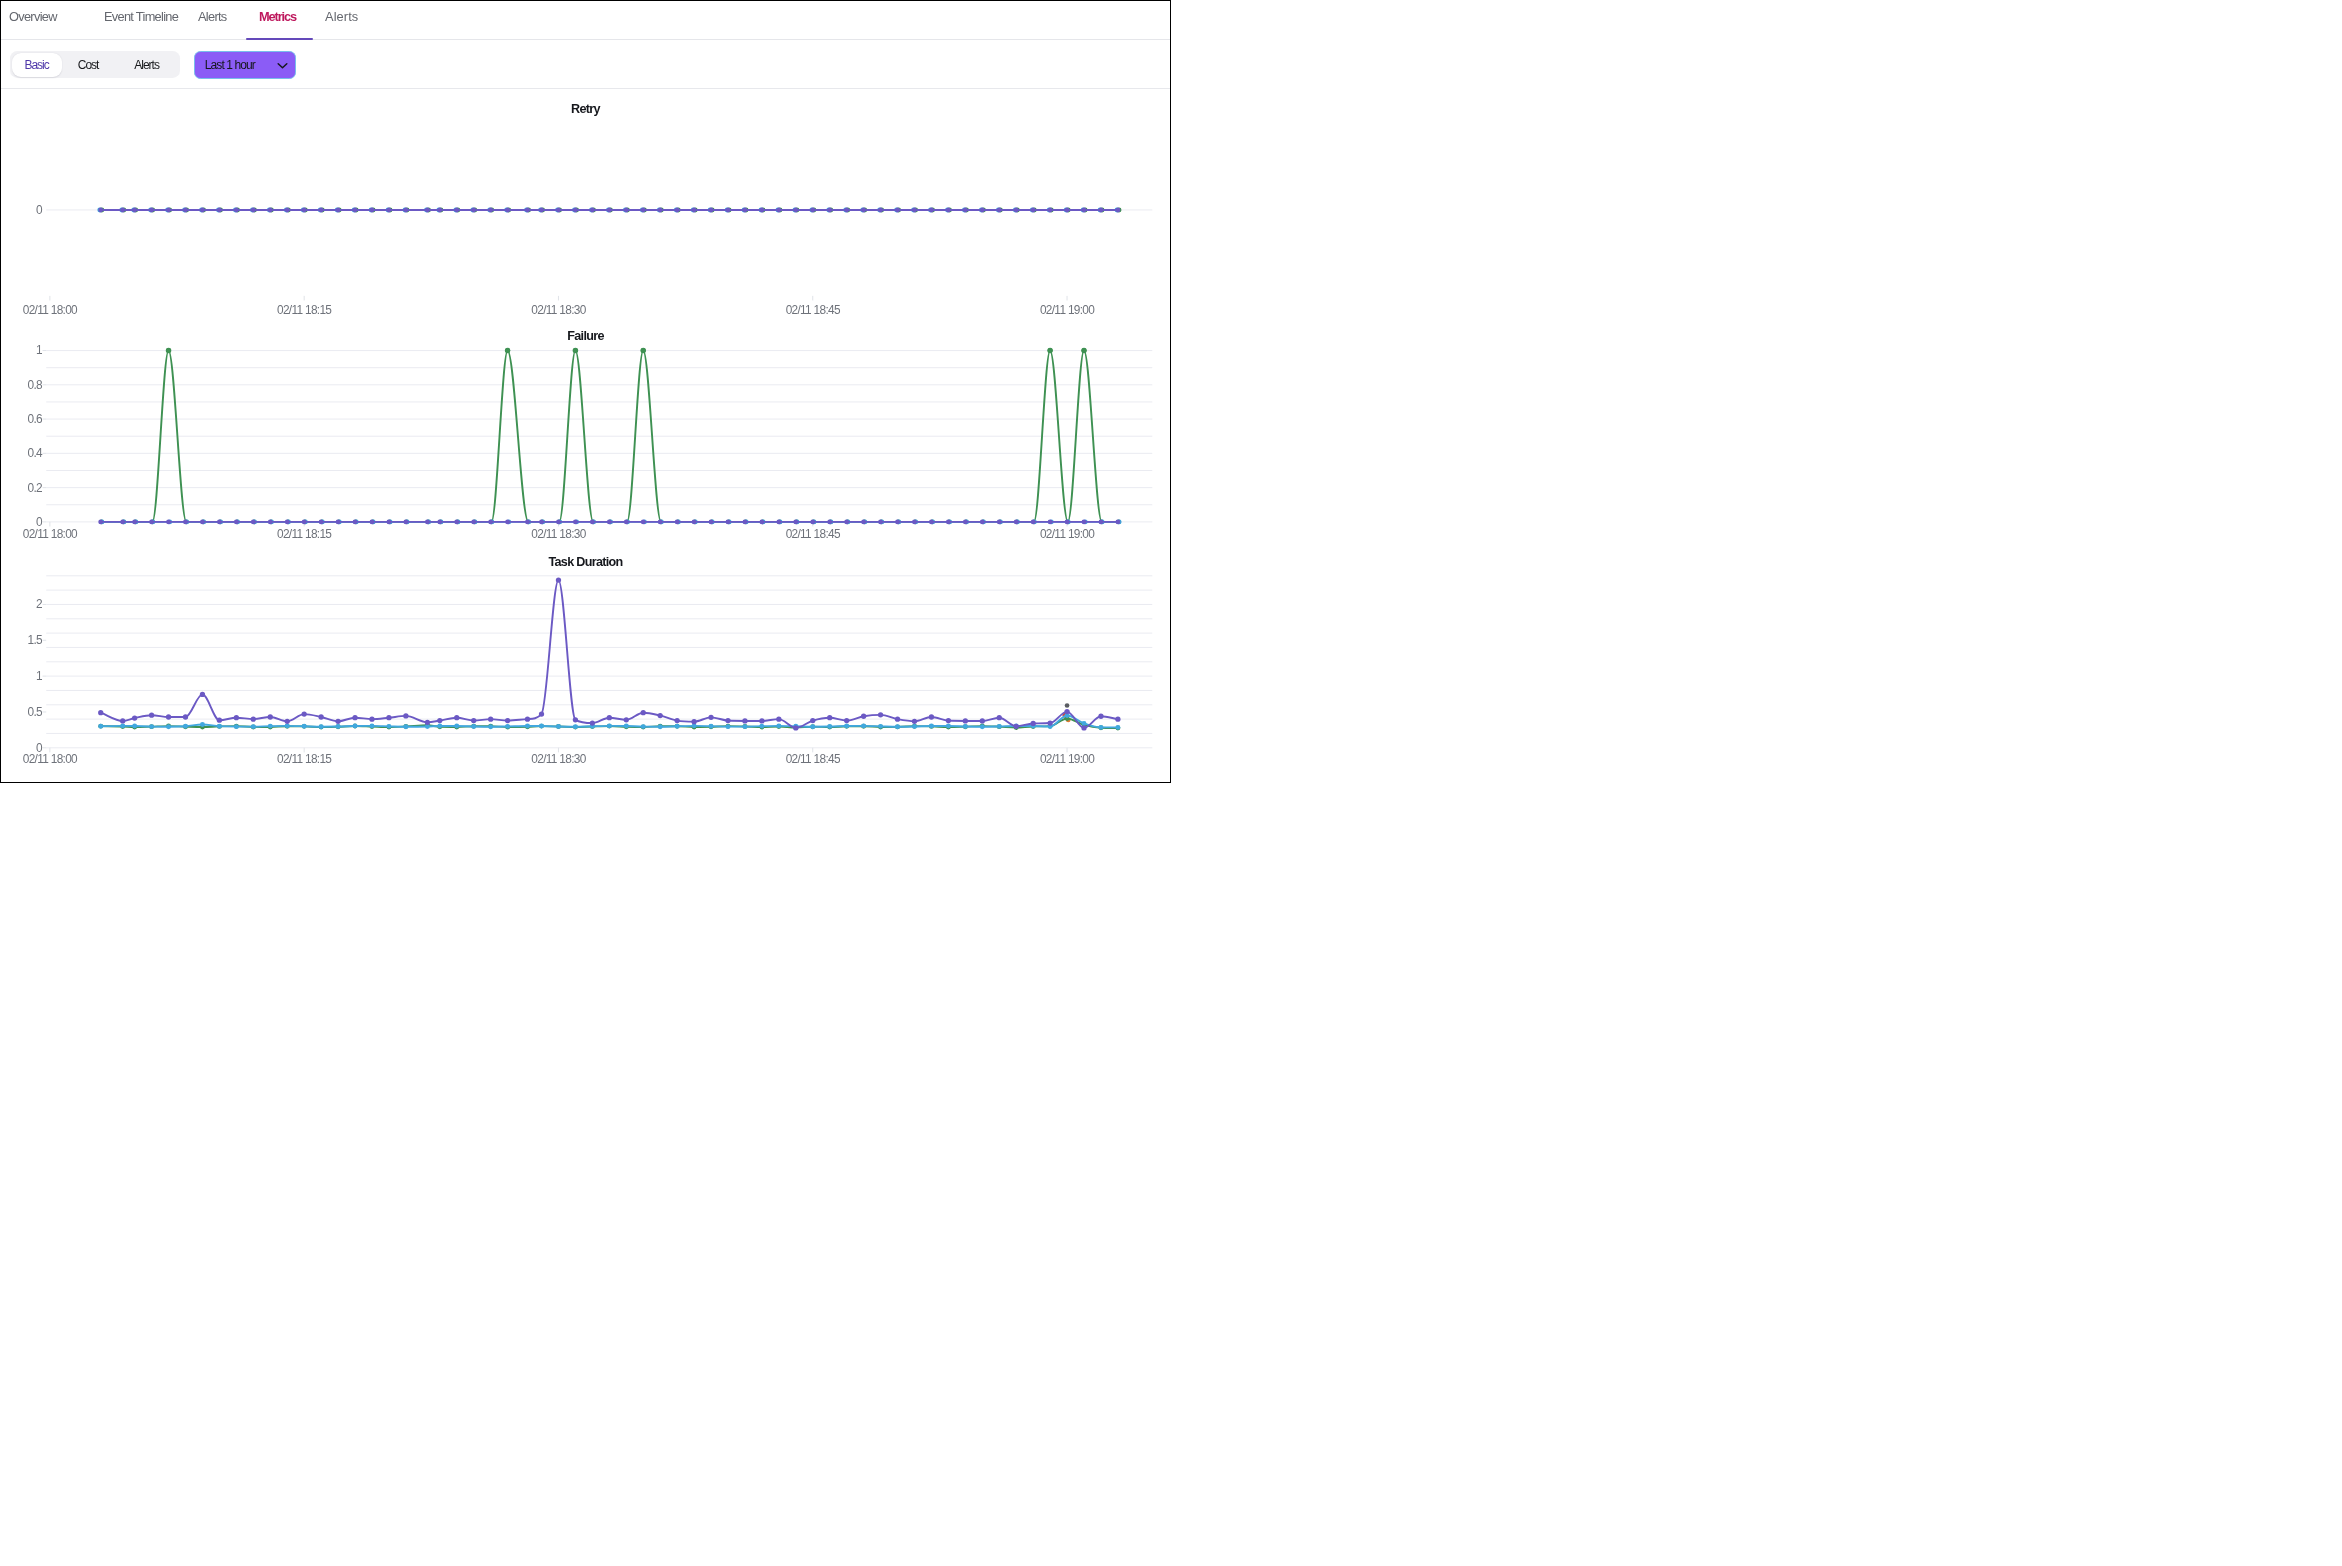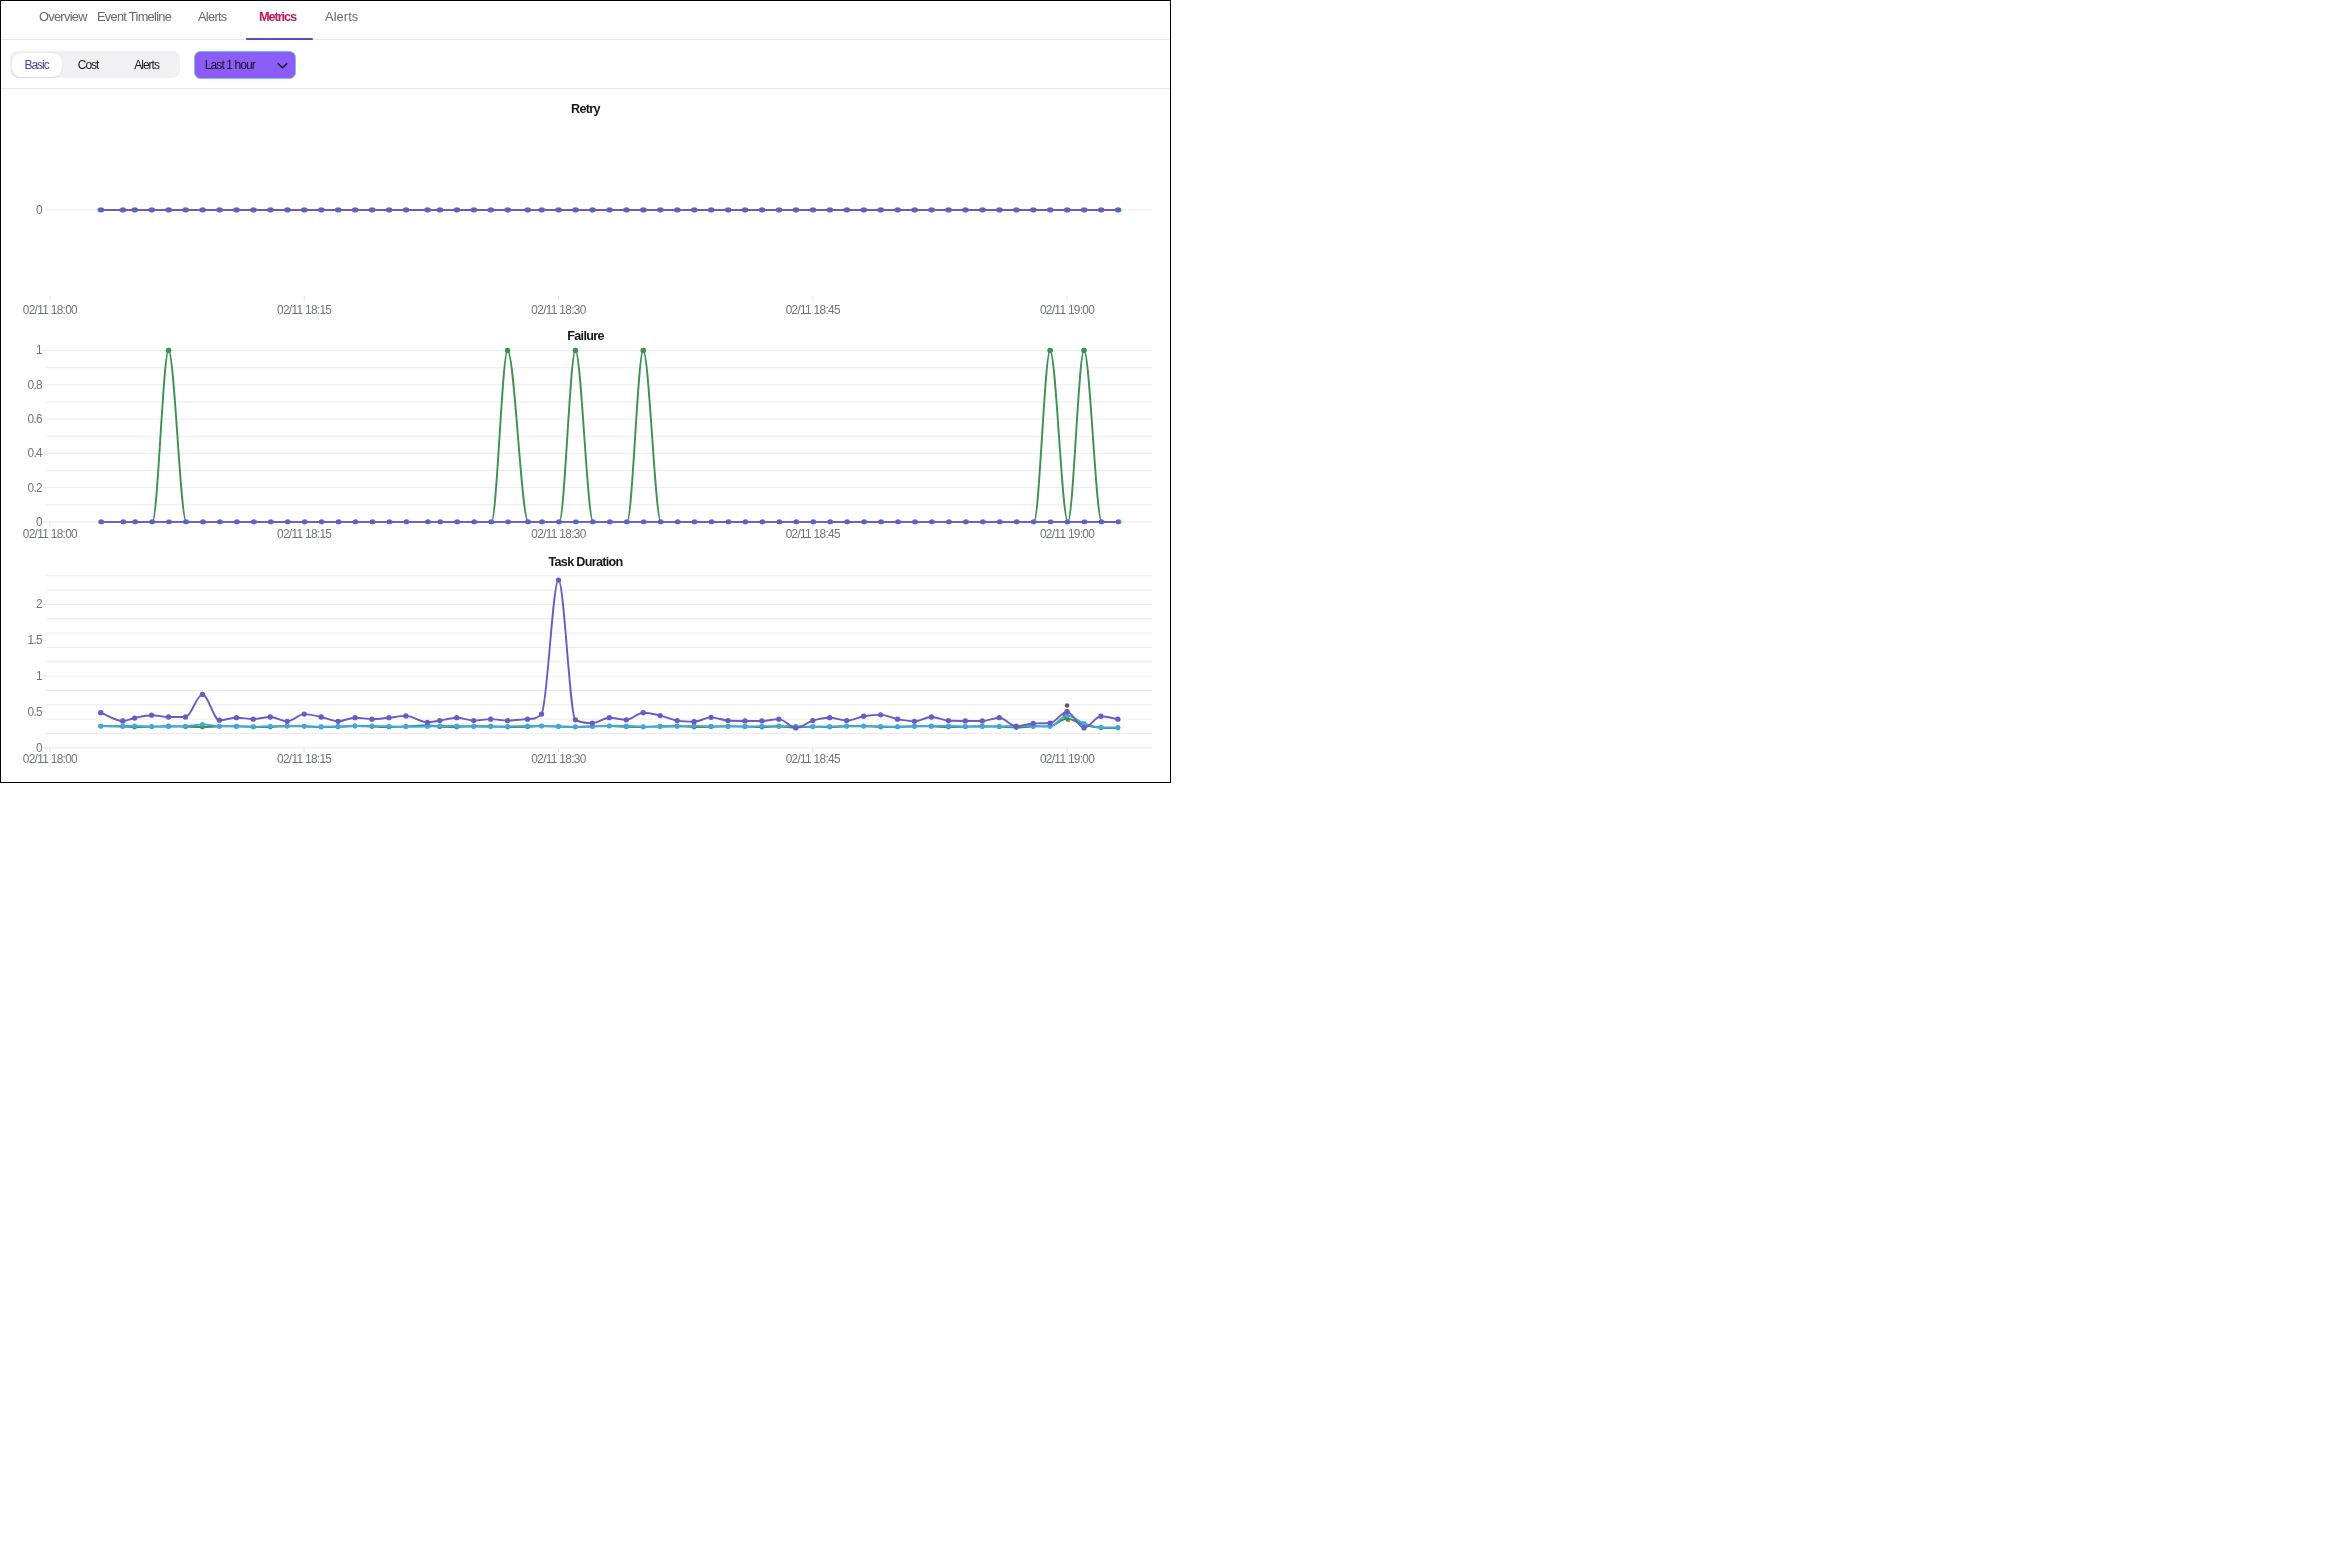--- a/index.html
+++ b/index.html
@@ -25,22 +25,22 @@
 .dd svg { position:absolute; right:7.5px; top:8.4px; }
 .hdiv { position:absolute; left:0; top:88px; width:1171px; height:0.9px; background:#E7E8EC; }
 .chart { position:absolute; left:0; }
 .ttl { font-size:13.8px; font-weight:bold; letter-spacing:-0.75px; fill:#16181D;
   font-family:"Liberation Sans", sans-serif; }
 .axl { font-size:13px; letter-spacing:-0.75px; fill:#6E727A;
   font-family:"Liberation Sans", sans-serif; }
 </style>
 </head>
 <body>
-<span class="tb" style="left:39px;letter-spacing:-0.7px">Overview</span>
-<span class="tb" style="left:97px;letter-spacing:-0.7px">Event Timeline</span>
+<span class="tb" style="left:9px;letter-spacing:-0.7px">Overview</span>
+<span class="tb" style="left:104px;letter-spacing:-0.7px">Event Timeline</span>
 <span class="tb" style="left:198px;letter-spacing:-0.7px">Alerts</span>
 <span class="tb act" style="left:259px;letter-spacing:-1.1px">Metrics</span>
 <span class="tb" style="left:325px;letter-spacing:0.1px">Alerts</span>
 <div class="topdiv"></div>
 <div class="under"></div>
 <div class="seg">
   <div class="opt o1 active">Basic</div>
   <div class="opt o2">Cost</div>
   <div class="opt o3">Alerts</div>
 </div>

